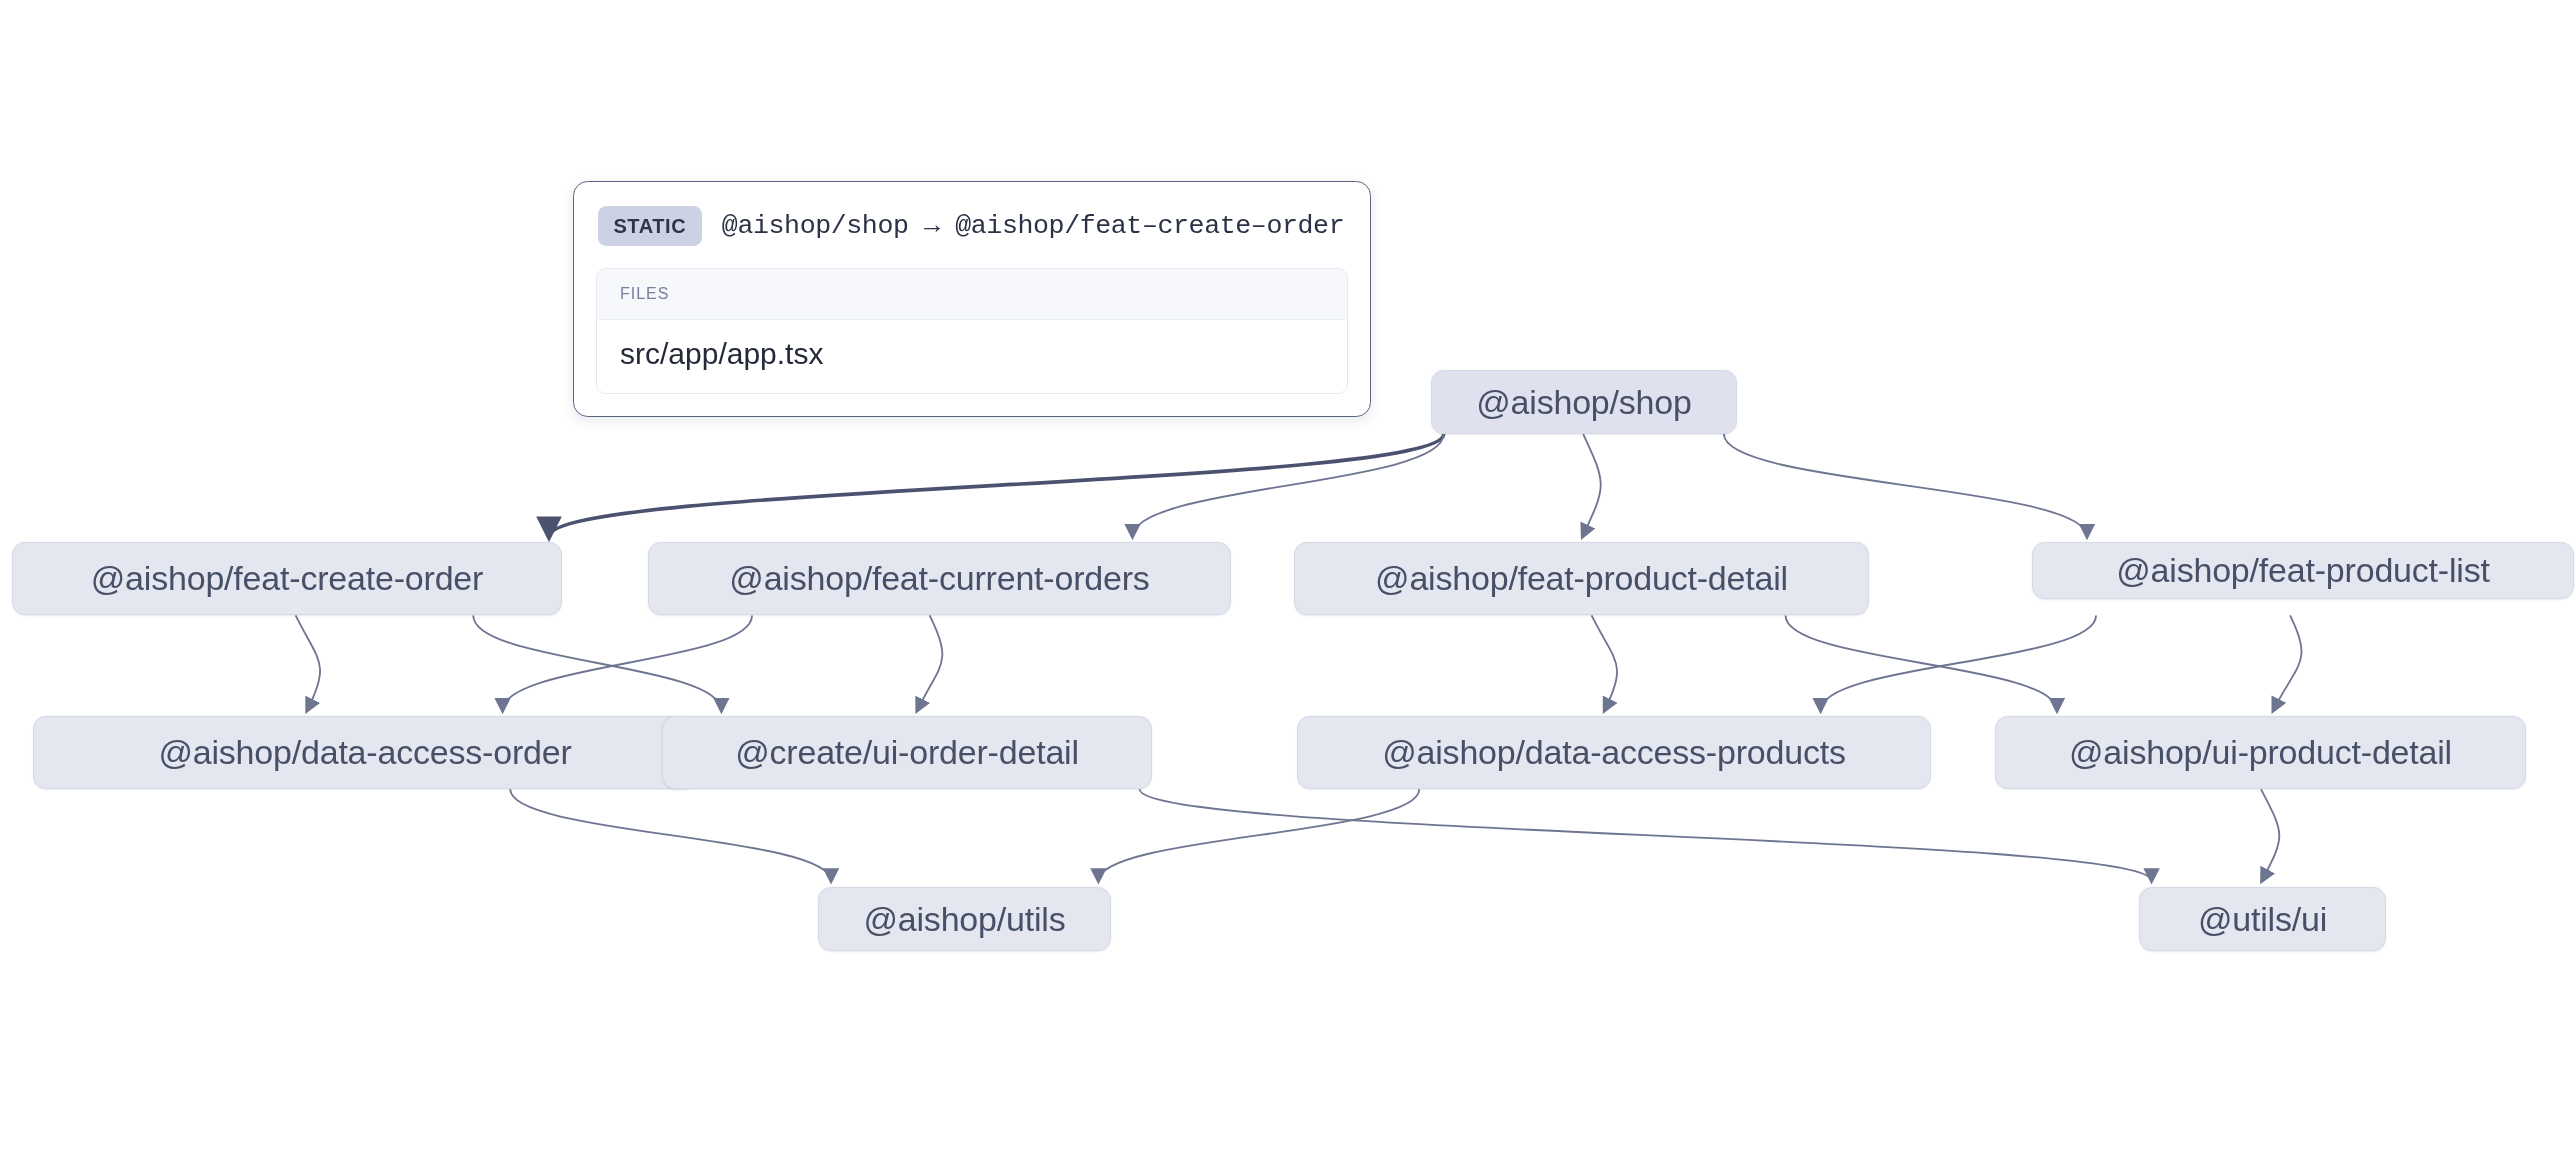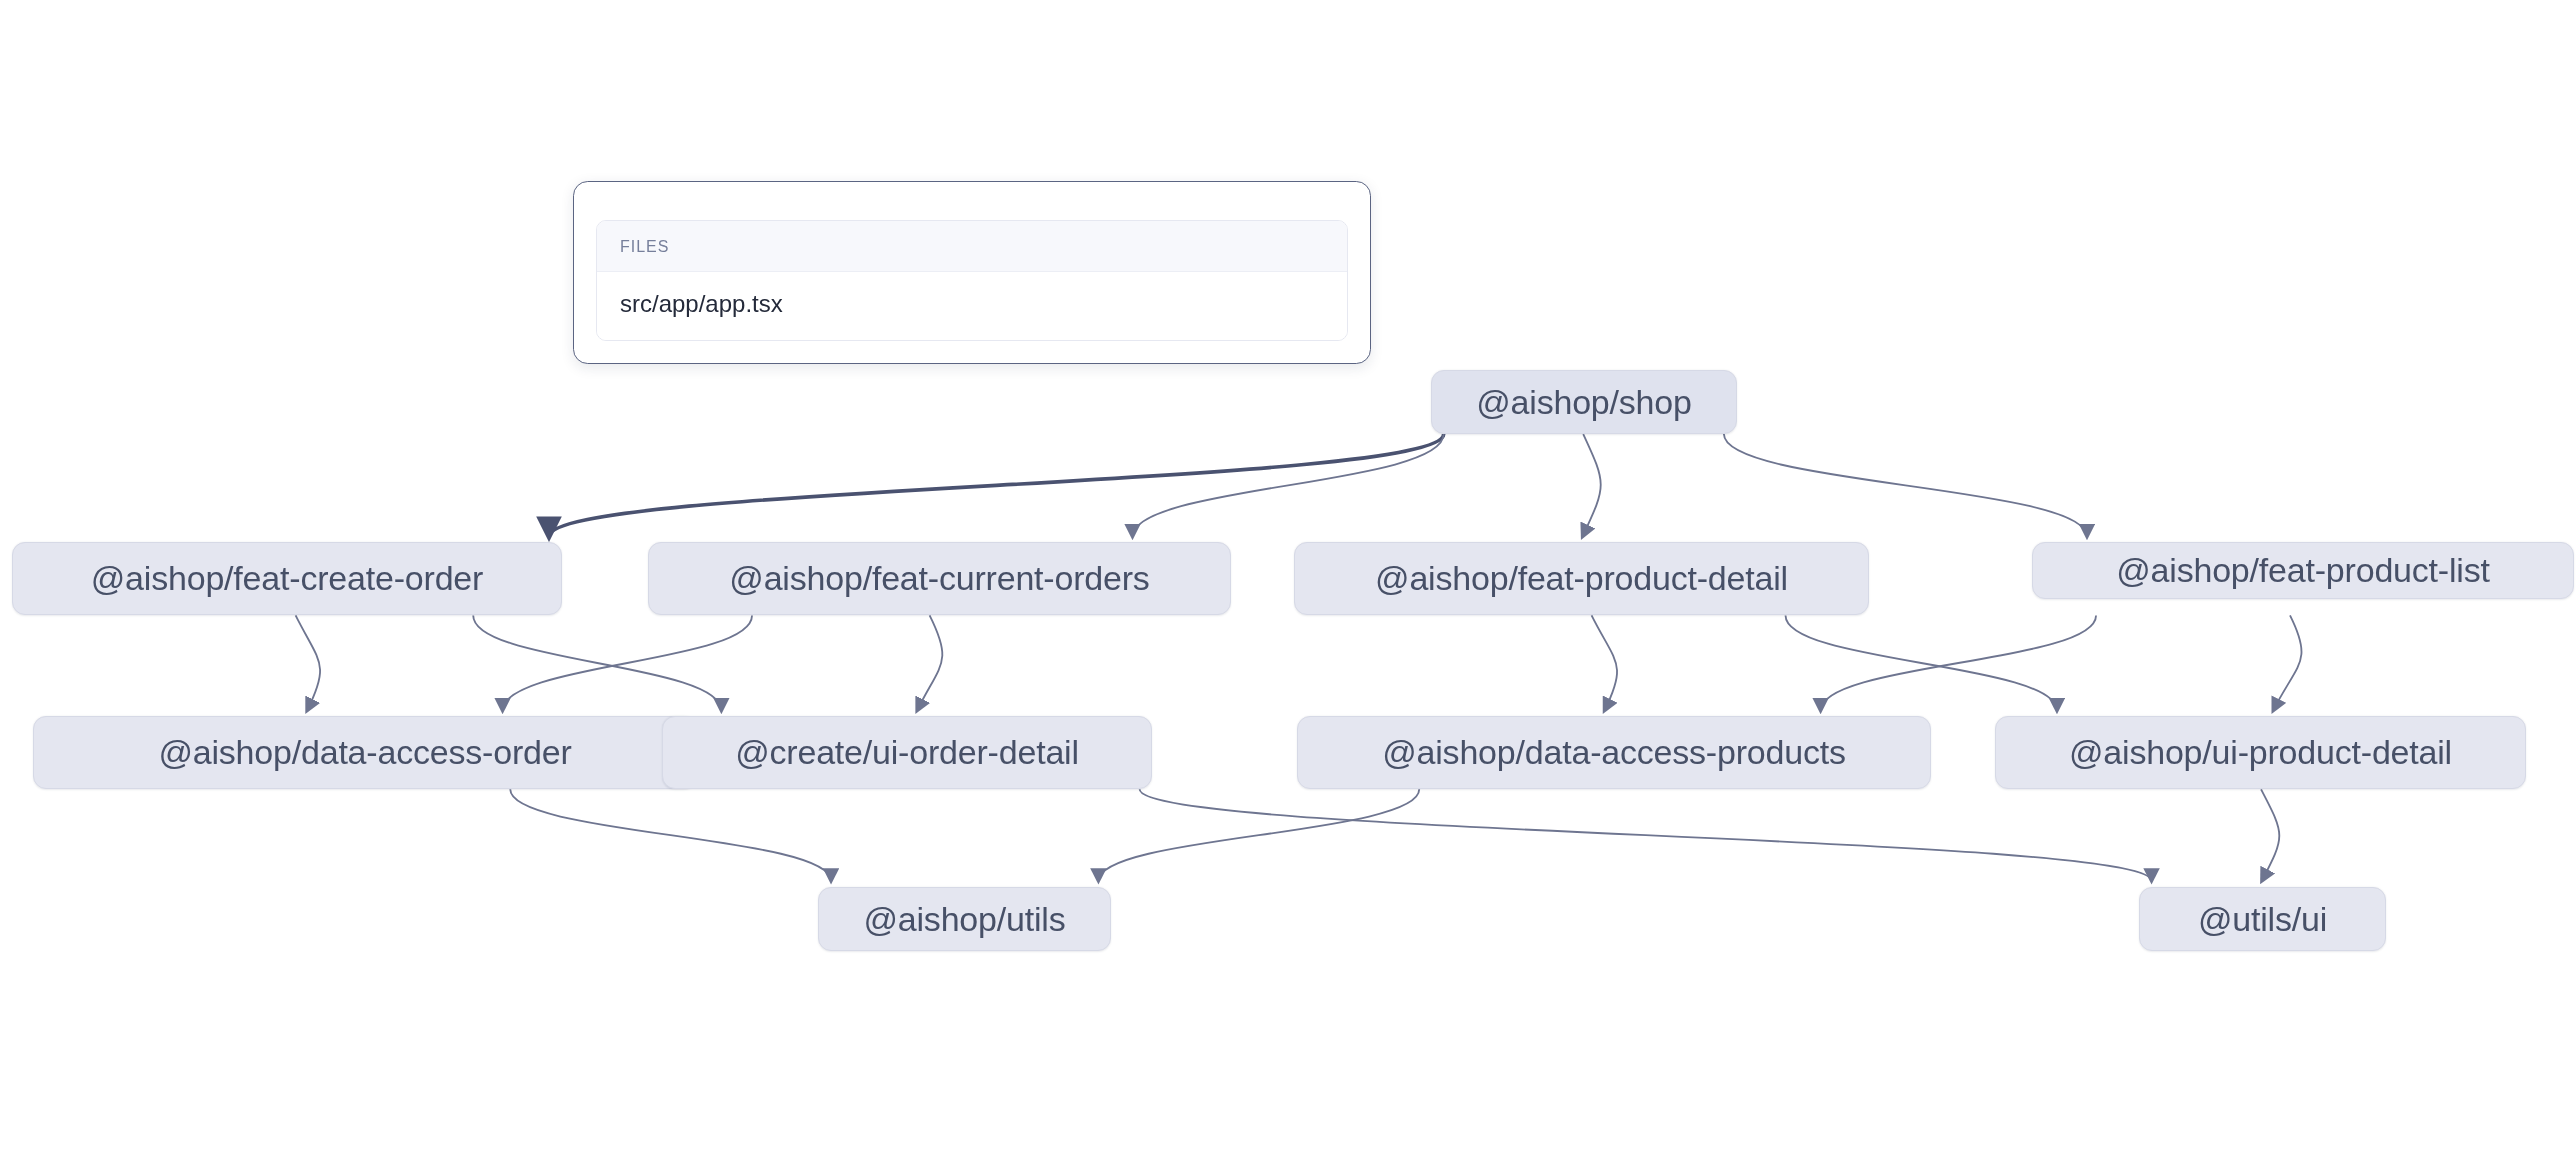--- a/index.html
+++ b/index.html
@@ -98,21 +98,21 @@
     background: #f7f8fc;
     border-bottom: 0.9px solid #eceef5;
     color: #767f9b;
     font-size: 16px;
     letter-spacing: 1px;
     padding: 16.5px 23px 15.6px 23px;
   }
   .tt-file-row {
     background: #ffffff;
     color: #242a3a;
-    font-size: 24px;
+    font-size: 30px;
     padding: 17.4px 23px 22px 23px;
   }
 </style>
 </head>
 <body>
 
 <div id="graph-canvas">
 
   <svg id="edge-layer" viewBox="0 0 2812 1270" xmlns="http://www.w3.org/2000/svg">
     <defs>
@@ -173,20 +173,24 @@
       </div>
       <div class="node" style="left: 818px; top: 887px; width: 293px; height: 64px;">
         <span>@aishop/utils</span>
       </div>
       <div class="node" style="left: 2139px; top: 887px; width: 247px; height: 64px;">
         <span>@utils/ui</span>
       </div>
     </div>
 
   <div id="tooltip-card">
+    <div class="tt-header">
+      <span class="tt-badge">STATIC</span>
+      <span class="tt-title">@aishop/shop → @aishop/feat–create–order</span>
+    </div>
     <div class="tt-section">
       <div class="tt-section-head">FILES</div>
       <div class="tt-file-row">src/app/app.tsx</div>
     </div>
   </div>
 
 </div>
 
 
 </body></html>

